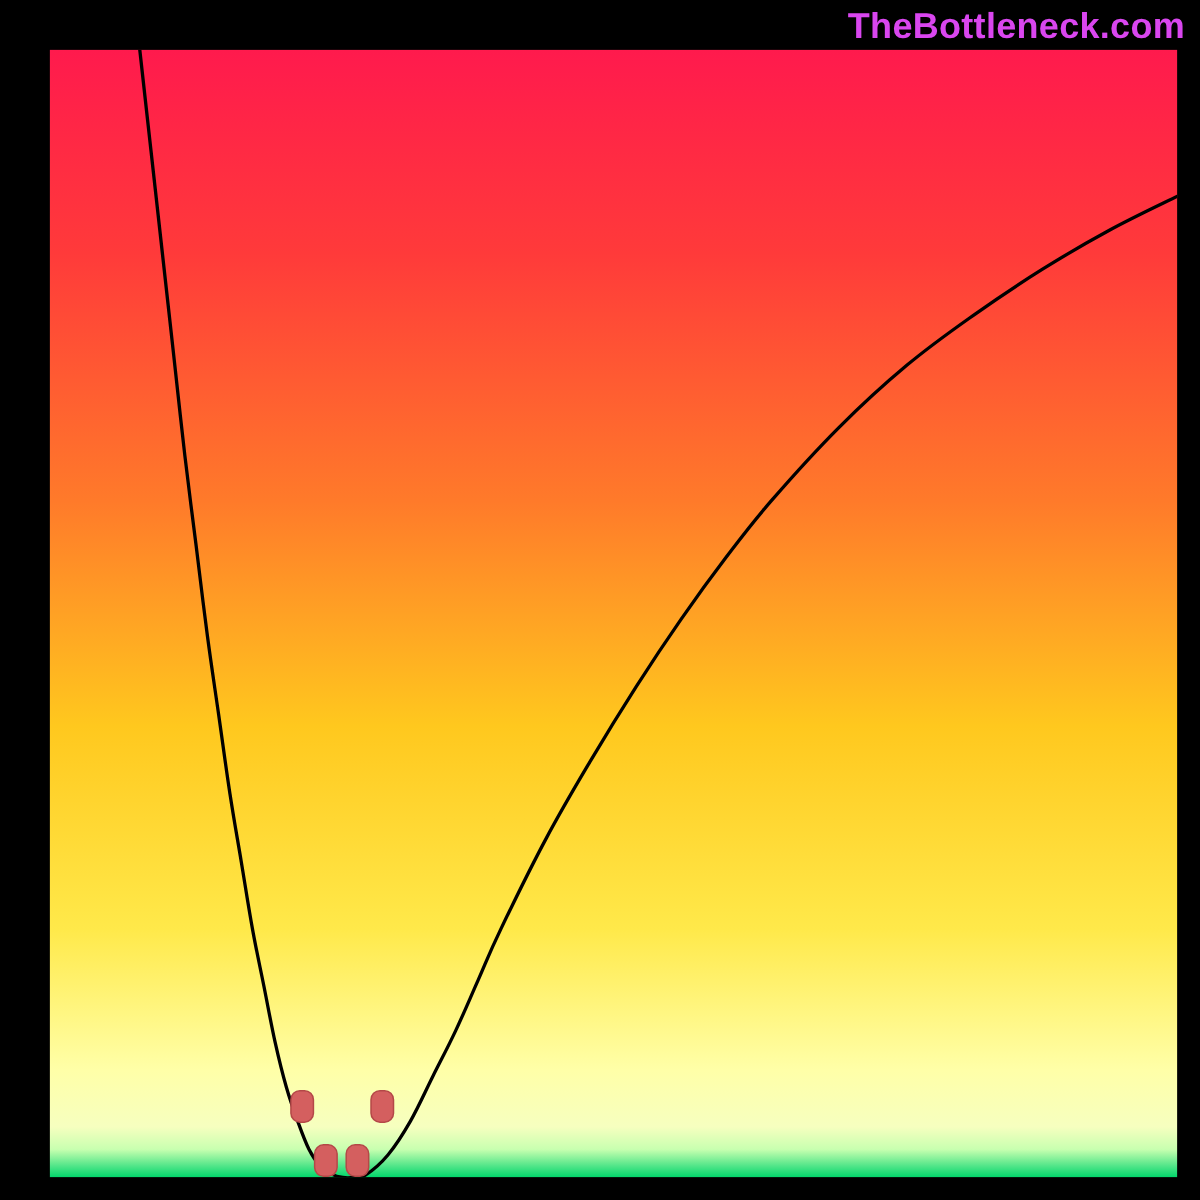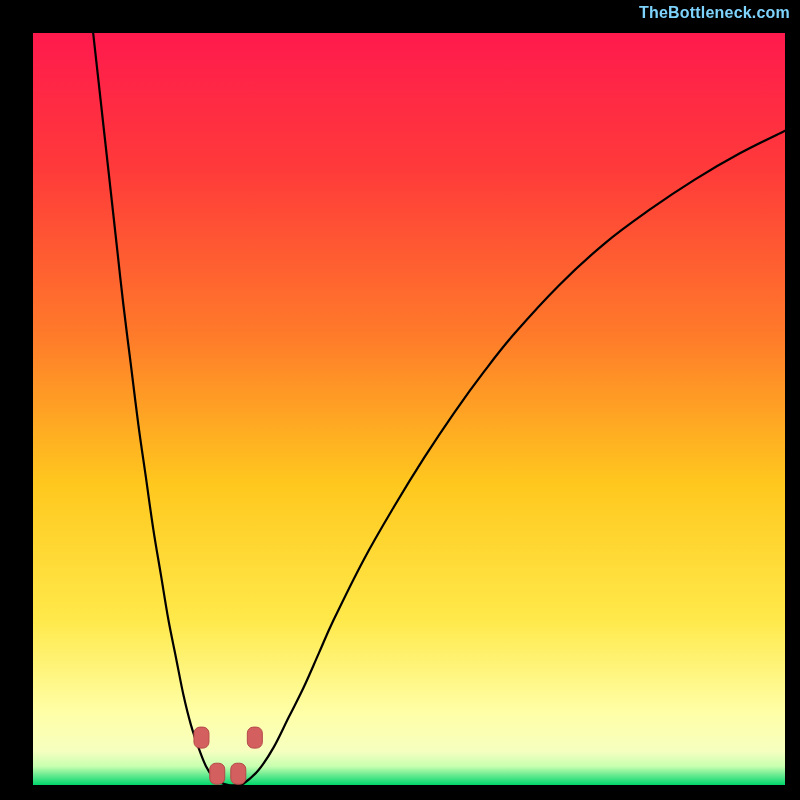--- a/index.html
+++ b/index.html
@@ -14,23 +14,23 @@
     position: relative;
     width: 800px;
     height: 800px;
     background: #000;
   }
   .watermark {
     position: absolute;
     top: 4px;
     right: 10px;
     font-family: Arial, Helvetica, sans-serif;
-    font-size: 16px;
+    font-size: 24px;
     font-weight: 600;
-    color: #7dd3fc;
+    color: #d946ef;
     letter-spacing: 0.2px;
     z-index: 10;
   }
   .plot {
     position: absolute;
     left: 33px;
     top: 33px;
     width: 752px;
     height: 752px;
     overflow: hidden;

